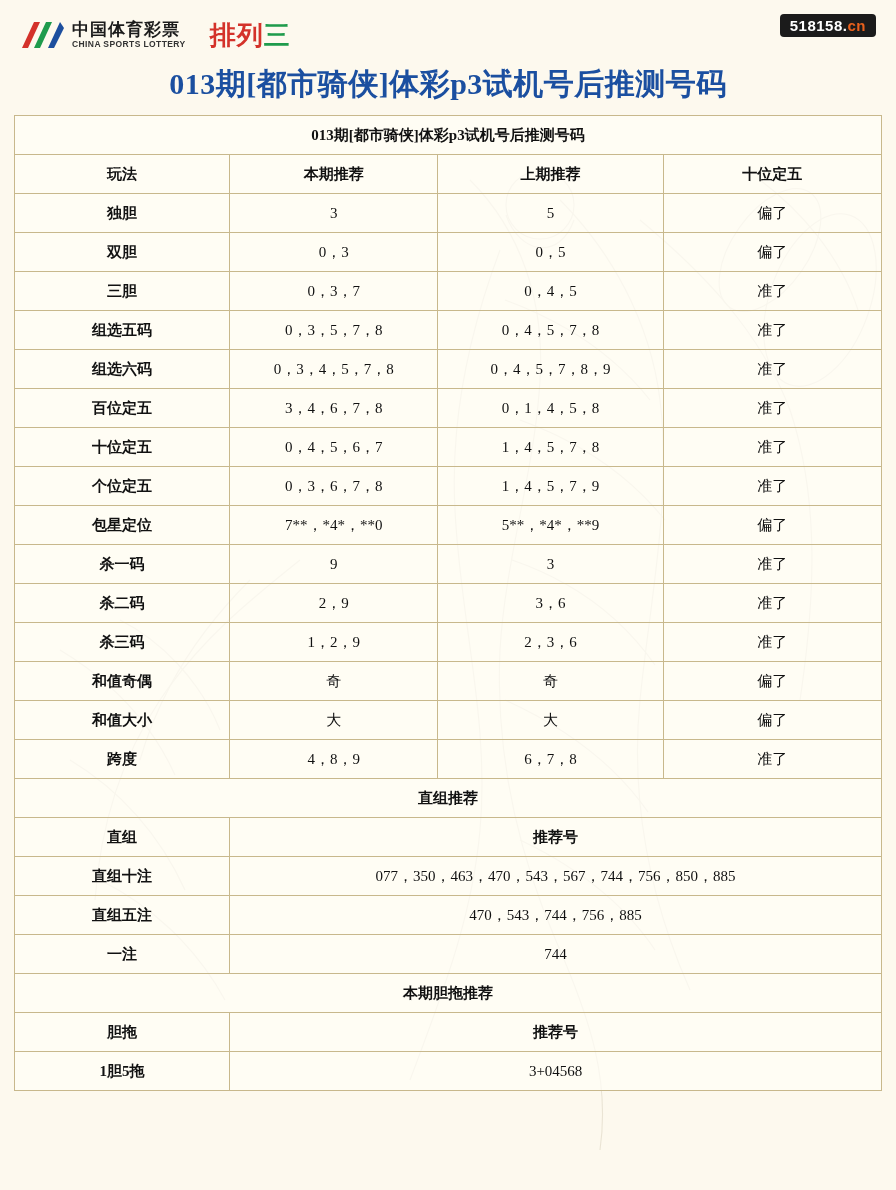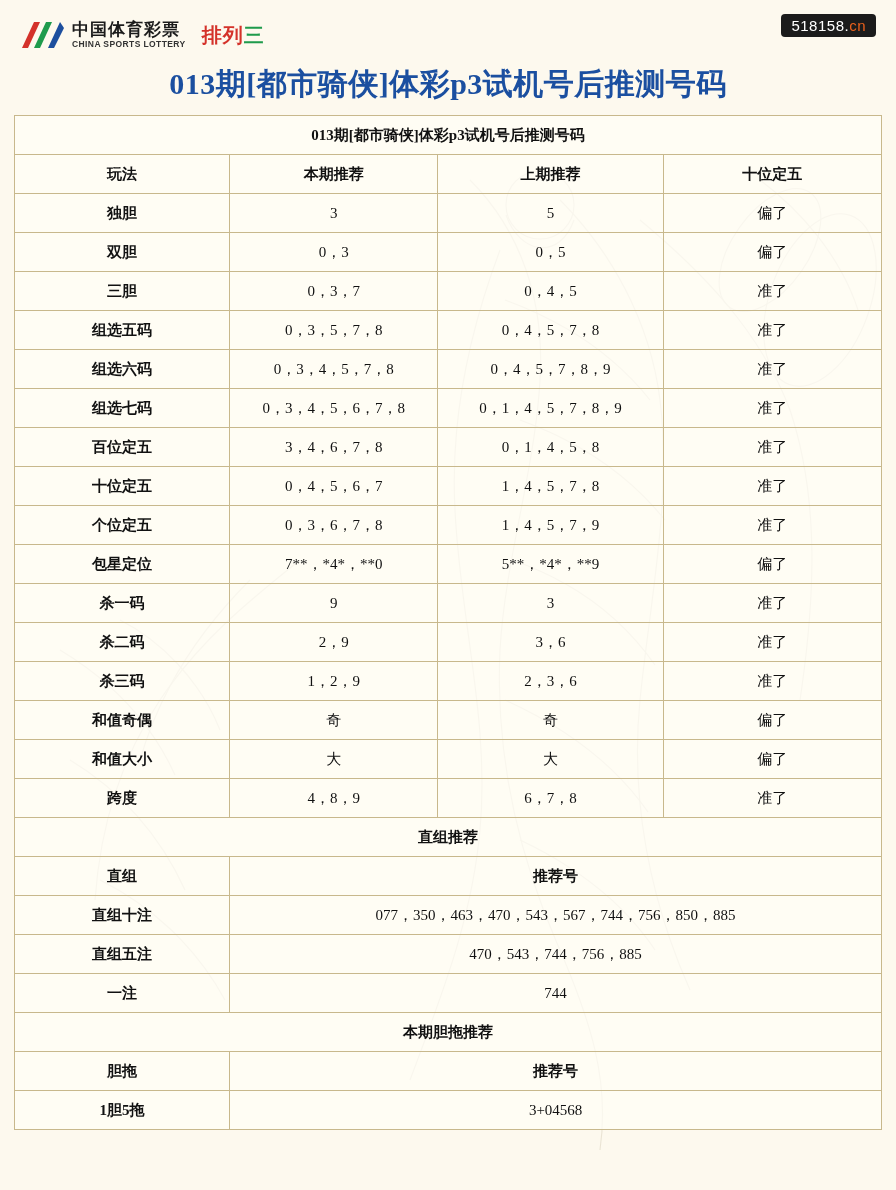--- a/index.html
+++ b/index.html
@@ -61,40 +61,40 @@
   }
   .logo-en {
     font-family: "Liberation Sans", sans-serif;
     font-size: 8.5px;
     color: #333;
     letter-spacing: 0.4px;
     margin-top: 2px;
     font-weight: bold;
   }
   .logo-game {
-    margin-left: 8px;
+    margin-left: 16px;
     display: flex;
     align-items: center;
     font-family: "Liberation Sans", sans-serif;
     font-weight: bold;
-    font-size: 20px;
+    font-size: 26px;
     letter-spacing: 1px;
   }
   .logo-game .c1 { color: #d4322a; }
   .logo-game .c3 { color: #1f9b4c; }
   .site-badge {
     position: absolute;
     right: 6px;
     top: 14px;
     background: #1b1b1b;
     border-radius: 4px;
     padding: 3px 10px;
     font-family: "Liberation Sans", sans-serif;
     font-size: 15px;
-    font-weight: normal;
+    font-weight: bold;
     letter-spacing: 0.5px;
   }
   .site-badge .w { color: #ffffff; }
   .site-badge .o { color: #e8601c; }
 
   .title-bar {
     text-align: center;
     padding: 2px 0 10px 0;
   }
   .title-bar h1 {
@@ -243,26 +243,20 @@
         <td>0，4，5，7，8</td>
         <td>准了</td>
       </tr>
       <tr>
         <td class="rowhead">组选六码</td>
         <td>0，3，4，5，7，8</td>
         <td>0，4，5，7，8，9</td>
         <td>准了</td>
       </tr>
       <tr>
-        <td class="rowhead">组选七码</td>
-        <td>0，3，4，5，6，7，8</td>
-        <td>0，1，4，5，7，8，9</td>
-        <td>准了</td>
-      </tr>
-      <tr>
         <td class="rowhead">百位定五</td>
         <td>3，4，6，7，8</td>
         <td>0，1，4，5，8</td>
         <td>准了</td>
       </tr>
       <tr>
         <td class="rowhead">十位定五</td>
         <td>0，4，5，6，7</td>
         <td>1，4，5，7，8</td>
         <td>准了</td>

